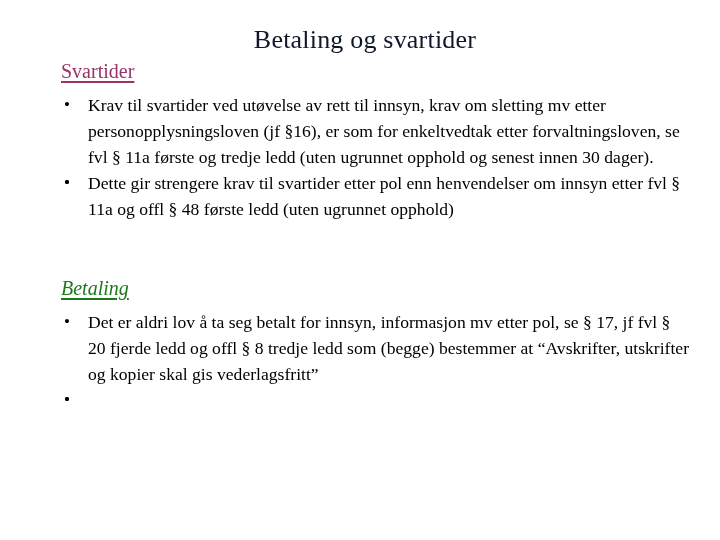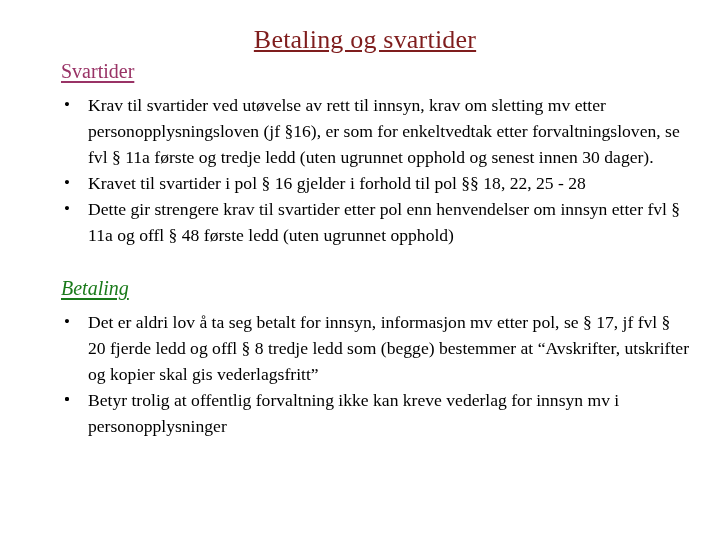--- a/index.html
+++ b/index.html
@@ -62,48 +62,46 @@
       width: 12px;
       text-align: center;
       font-size: 17px;
     }
   </style>
 </head>
 <body>
 
 <div>
 
-  <div class="slide-title" style="color:#7f1d1d;text-decoration:underline;">Betaling og svartider</div>
+  <div class="slide-title" style="color:#0f172a;">Betaling og svartider</div>
 
   <div class="section-heading heading-svartider" style="color:#993366;text-align:right;">Svartider</div>
 
   <ul class="bullet-list list-svartider">
     <li class="bullet-item">
       <span class="bullet-dot">•</span>
       <span>Krav til svartider ved utøvelse av rett til innsyn, krav om sletting mv etter personopplysningsloven (jf §16), er som for enkeltvedtak etter forvaltningsloven, se fvl § 11a første og tredje ledd (uten ugrunnet opphold og senest innen 30 dager).</span>
     </li>
     <li class="bullet-item">
       <span class="bullet-dot">•</span>
-      <span>Kravet til svartider i pol § 16 gjelder i forhold til pol §§ 18, 22, 25 - 28</span>
     </li>
     <li class="bullet-item">
       <span class="bullet-dot">•</span>
       <span>Dette gir strengere krav til svartider etter pol enn henvendelser om innsyn etter fvl § 11a og offl § 48 første ledd (uten ugrunnet opphold)</span>
     </li>
   </ul>
 
   <div class="section-heading heading-betaling" style="color:#1a7a1a;font-style:italic;">Betaling</div>
 
   <ul class="bullet-list list-betaling">
     <li class="bullet-item">
       <span class="bullet-dot">•</span>
       <span>Det er aldri lov å ta seg betalt for innsyn, informasjon mv etter pol, se § 17, jf fvl § 20 fjerde ledd og offl § 8 tredje ledd som (begge) bestemmer at “Avskrifter, utskrifter og kopier skal gis vederlagsfritt”</span>
     </li>
     <li class="bullet-item">
       <span class="bullet-dot">•</span>
     </li>
     <li class="bullet-item">
       <span class="bullet-dot">•</span>
-      <span>Betyr trolig at offentlig forvaltning ikke kan kreve vederlag for innsyn mv i personopplysninger</span>
     </li>
   </ul>
 
 </div>
 
 </body></html>

